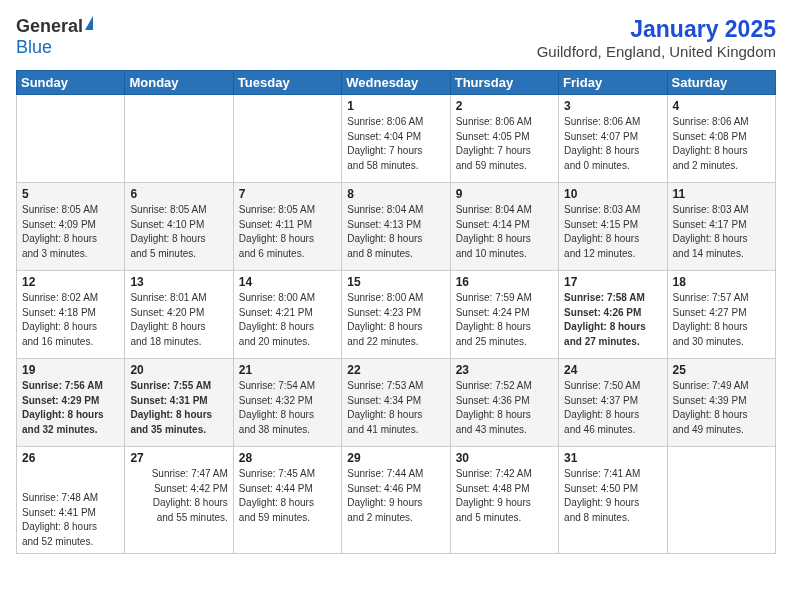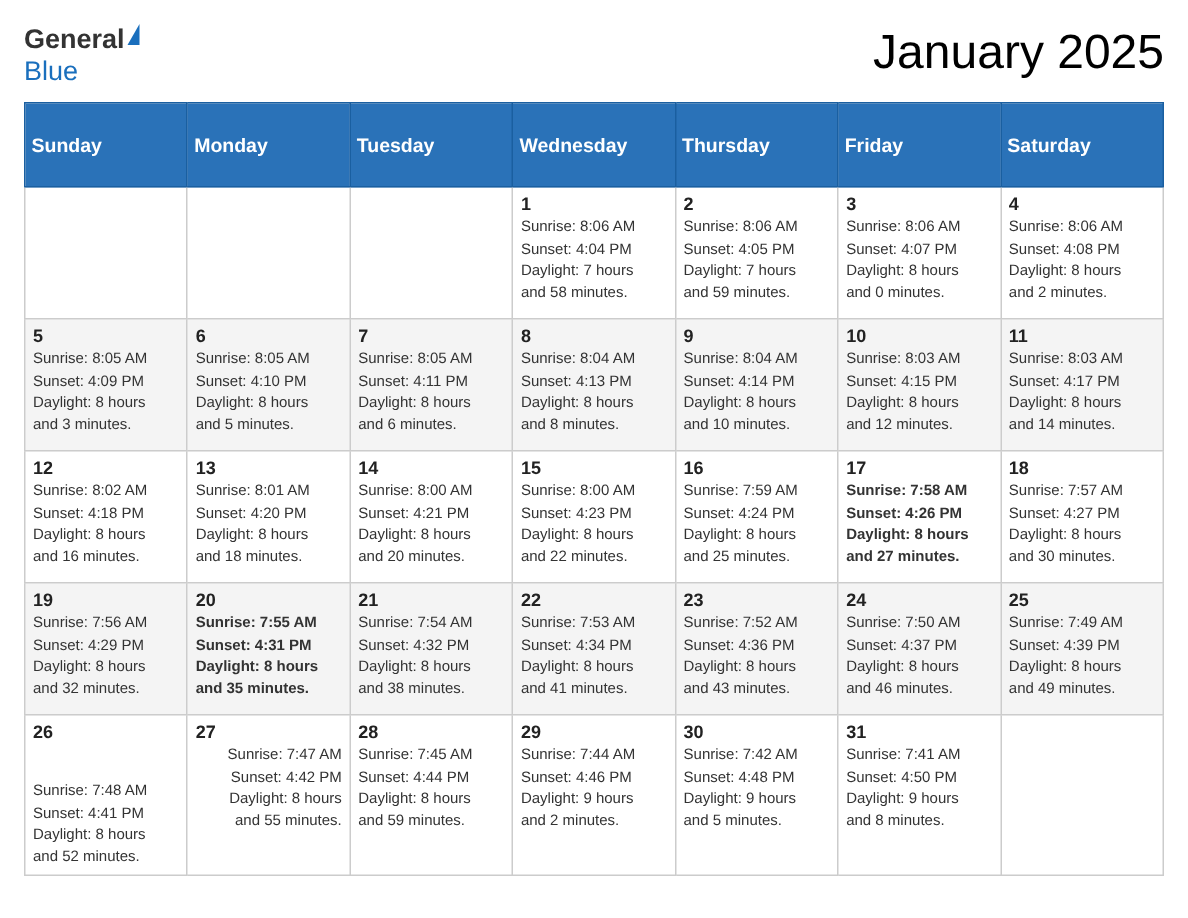--- a/index.html
+++ b/index.html
@@ -41,39 +41,39 @@
       border-left: 8px solid transparent;
       border-right: 0px solid transparent;
       border-bottom: 14px solid #1a6fbd;
       margin-left: 2px;
       margin-bottom: 2px;
     }
     .title-block {
       text-align: right;
     }
     .month-title {
-      font-size: 32px;
-      font-weight: normal;
-      color: #000000;
+      font-size: 23px;
+      font-weight: bold;
+      color: #1d4ed8;
     }
     .location-title {
       font-size: 15px;
       color: #444;
     }
     .calendar {
       width: 100%;
       border-collapse: collapse;
       border: 1px solid #ccc;
     }
     .calendar th {
       background: #2a72b8;
       color: #fff;
       font-size: 13px;
       font-weight: bold;
-      padding: 20px 4px;
+      padding: 4px 4px;
       border: 1px solid #1a5fa0;
       text-align: left;
     }
     .calendar td {
       border: 1px solid #ccc;
       vertical-align: top;
       padding: 4px 5px;
       font-size: 10.5px;
       color: #333;
       width: calc(100% / 7);
@@ -104,20 +104,21 @@
 <div class="header">
   <div class="logo">
     <div class="logo-text">
       <span class="logo-general">General</span>
       <div class="logo-triangle"></div>
     </div>
     <span class="logo-blue">Blue</span>
   </div>
   <div class="title-block">
     <div class="month-title">January 2025</div>
+    <div class="location-title">Guildford, England, United Kingdom</div>
   </div>
 </div>
 
 <table class="calendar">
   <thead>
     <tr>
     <th>Sunday</th>
         <th>Monday</th>
         <th>Tuesday</th>
         <th>Wednesday</th>
@@ -258,21 +259,21 @@
           <span class="day-number">18</span>
           <div class="day-info" style="white-space: pre-line;">Sunrise: 7:57 AM
 Sunset: 4:27 PM
 Daylight: 8 hours
 and 30 minutes.</div>
         </td>
       </tr>
       <tr>
         <td>
           <span class="day-number">19</span>
-          <div class="day-info" style="white-space: pre-line;">Sunrise: 7:56 AM
+          <div class="day-info" style="white-space: pre-line; font-weight: bold;">Sunrise: 7:56 AM
 Sunset: 4:29 PM
 Daylight: 8 hours
 and 32 minutes.</div>
         </td>
         <td>
           <span class="day-number">20</span>
           <div class="day-info" style="white-space: pre-line; font-weight: bold;">Sunrise: 7:55 AM
 Sunset: 4:31 PM
 Daylight: 8 hours
 and 35 minutes.</div>

